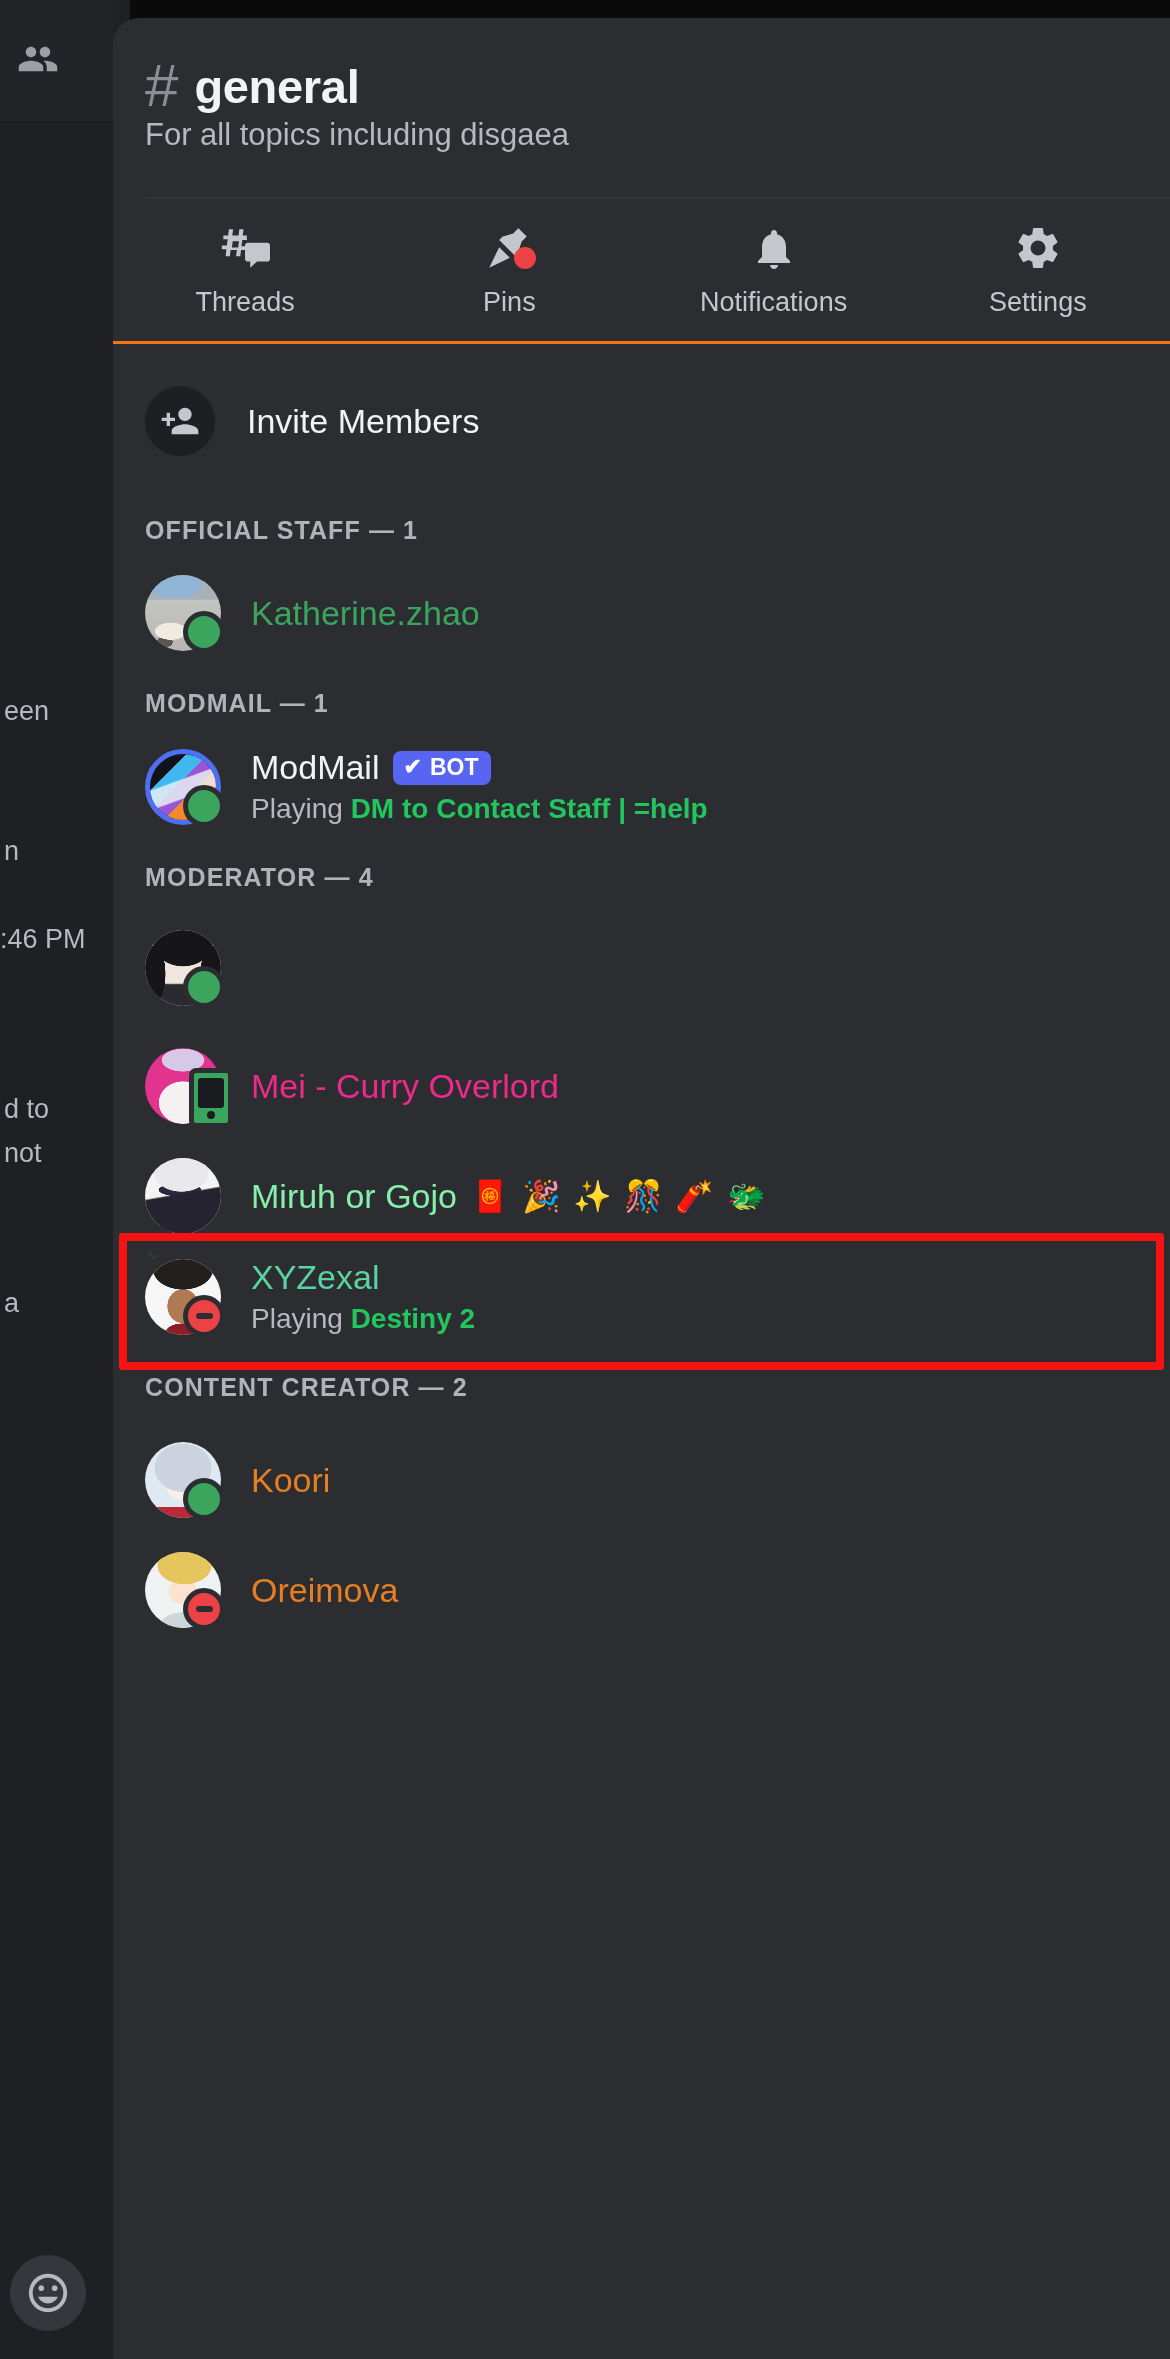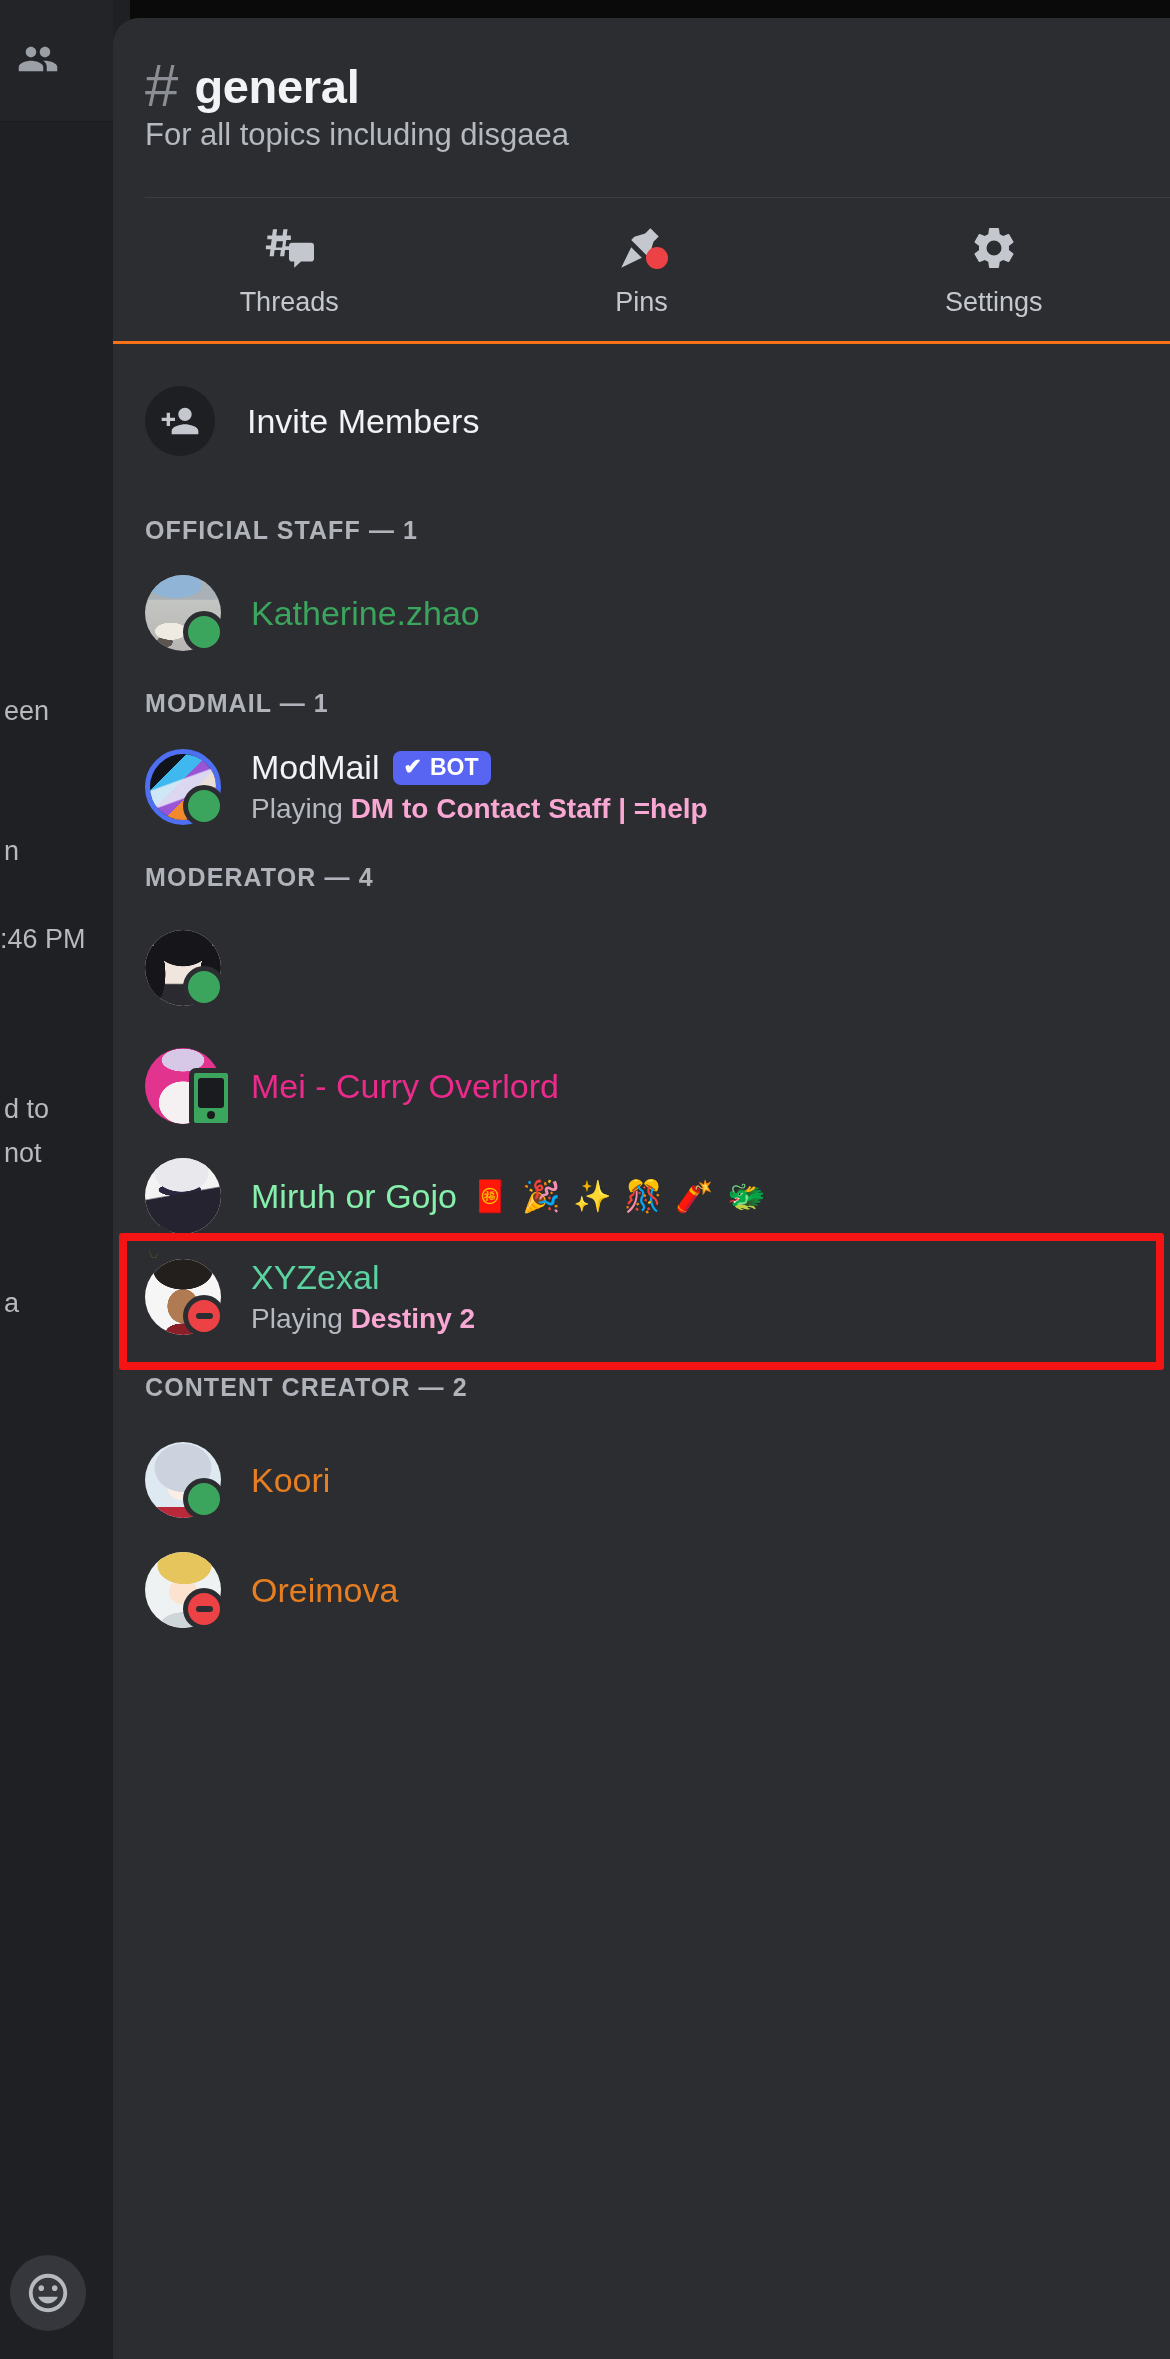--- a/index.html
+++ b/index.html
@@ -141,21 +141,21 @@
   }
   .st-mobile::after{
     content:""; width:8px; height:8px; border-radius:50%;
     background:#1a1b1e; position:absolute; bottom:4px;
   }
 
   .m-body{ display:flex; flex-direction:column; gap:6px; min-width:0; }
   .m-name-line{ display:flex; align-items:center; gap:14px; }
   .m-name{ font-size:34px; line-height:1.15; white-space:nowrap; }
   .m-sub{ font-size:28px; color:#b5b9c0; white-space:nowrap; }
-  .m-sub b{ color:#f9a8d4; font-weight:bold; }
+  .m-sub b{ color:#22c55e; font-weight:bold; }
   .m-emoji{ font-size:31px; letter-spacing:2px; }
 
   .bot-badge{
     display:inline-flex; align-items:center; gap:8px;
     background:#5865f2; color:#fff; font-size:23px; font-weight:bold;
     padding:5px 13px 6px 10px; border-radius:8px; line-height:1;
   }
   .bot-badge .chk{ font-size:22px; }
 
   .nitro-badge svg{ width:36px; height:36px; }
@@ -226,20 +226,28 @@
       <div class="tool">
         <span class="tool-ico">
           <svg viewBox="0 0 24 24" fill="currentColor" width="50" height="50">
             <path d="M16.5 2.5 14 5l-5.2 1.6-1.5 1.5 7.6 7.6 1.5-1.5L18 9l2.5-2.5-4-4zM7.3 11.6 2.5 21.5l9.9-4.8-5.1-5.1z"></path>
           </svg>
           <span class="pin-dot"></span>
         </span>
         <span class="tool-label">Pins</span>
       </div>
 
+      <div class="tool">
+        <span class="tool-ico">
+          <svg viewBox="0 0 24 24" fill="currentColor" width="48" height="48">
+            <path d="M12 22c1.1 0 2-.9 2-2h-4c0 1.1.9 2 2 2zm6-6v-5c0-3.07-1.64-5.64-4.5-6.32V4c0-.83-.67-1.5-1.5-1.5S10.5 3.17 10.5 4v.68C7.63 5.36 6 7.92 6 11v5l-2 2v1h16v-1l-2-2z"></path>
+          </svg>
+        </span>
+        <span class="tool-label">Notifications</span>
+      </div>
 
       <div class="tool">
         <span class="tool-ico">
           <svg viewBox="0 0 24 24" fill="currentColor" width="50" height="50">
             <path d="M19.14 12.94c.04-.3.06-.61.06-.94 0-.32-.02-.64-.07-.94l2.03-1.58a.49.49 0 0 0 .12-.61l-1.92-3.32a.49.49 0 0 0-.59-.22l-2.39.96a7.03 7.03 0 0 0-1.62-.94l-.36-2.54a.48.48 0 0 0-.48-.41h-3.84a.48.48 0 0 0-.48.41l-.36 2.54c-.59.24-1.13.56-1.62.94l-2.39-.96a.49.49 0 0 0-.59.22L2.74 8.87c-.12.21-.08.47.12.61l2.03 1.58c-.05.3-.09.63-.09.94s.02.64.07.94l-2.03 1.58a.49.49 0 0 0-.12.61l1.92 3.32c.12.22.37.29.59.22l2.39-.96c.5.38 1.03.7 1.62.94l.36 2.54c.05.24.24.41.48.41h3.84c.24 0 .44-.17.48-.41l.36-2.54c.59-.24 1.13-.56 1.62-.94l2.39.96c.22.08.47 0 .59-.22l1.92-3.32a.49.49 0 0 0-.12-.61l-2.03-1.58zM12 15.6A3.6 3.6 0 1 1 12 8.4a3.6 3.6 0 0 1 0 7.2z"></path>
           </svg>
         </span>
         <span class="tool-label">Settings</span>
       </div>
     </div>

